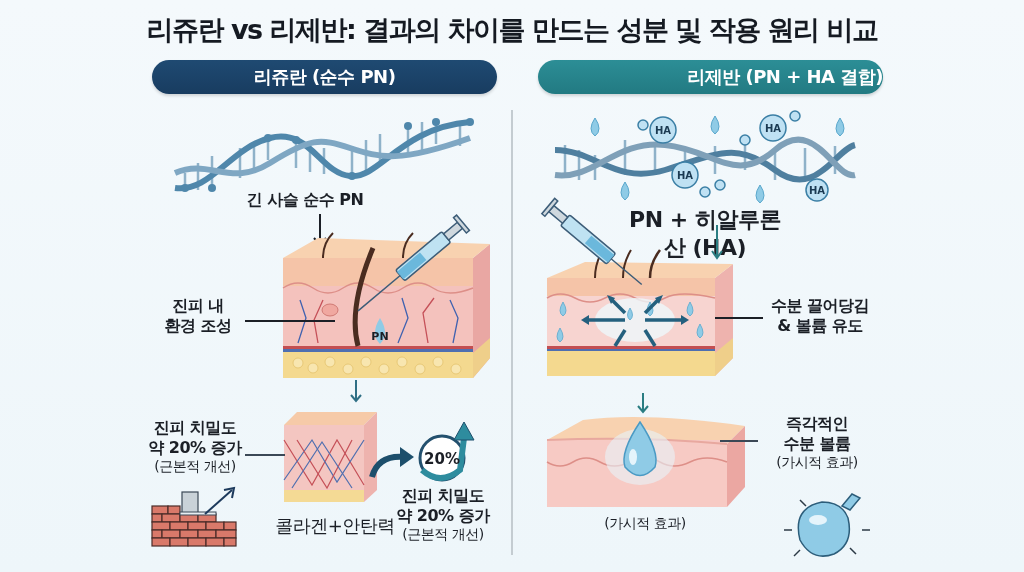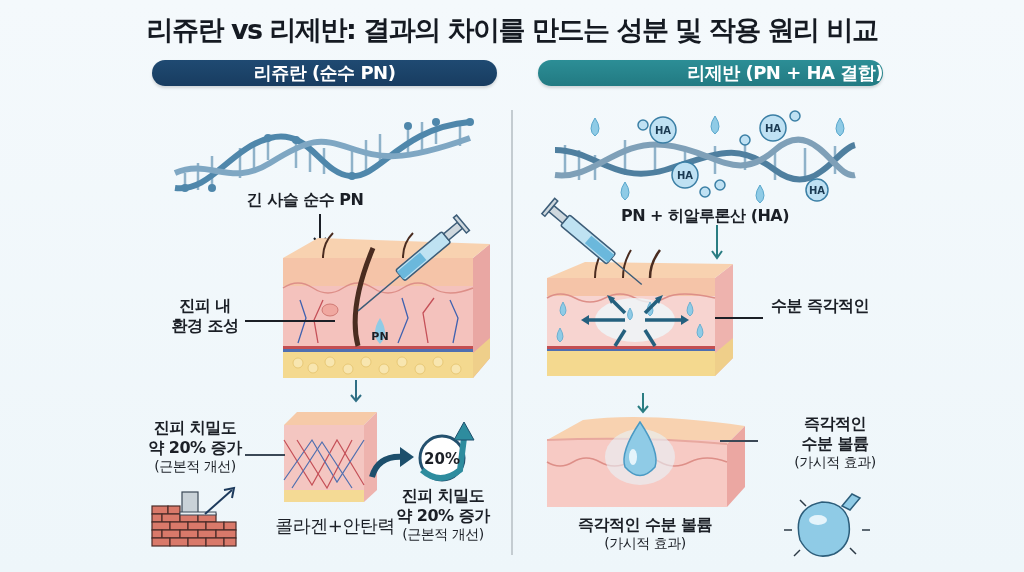--- a/index.html
+++ b/index.html
@@ -8,21 +8,21 @@
     background: linear-gradient(180deg, #f4f9fc 0%, #eef6fa 100%);
     font-family: "DejaVu Sans", "Liberation Sans", sans-serif;
     color: #1b1f26;
   }
   .abs { position: absolute; }
   .title {
     left: 0; top: 12px; width: 1024px; text-align: center;
     font-size: 27px; font-weight: bold; letter-spacing: -1.5px; color: #151a22;
   }
   .pill {
-    top: 60px; height: 26px; border-radius: 19px; color: #fff;
+    top: 60px; height: 34px; border-radius: 19px; color: #fff;
     font-size: 18px; font-weight: bold; letter-spacing: -0.5px;
     display: flex; align-items: center; justify-content: center;
     box-shadow: 0 2px 3px rgba(0,0,0,0.15);
   }
   .pill-left { left: 152px; width: 345px; background: linear-gradient(180deg,#1f4a72,#183c60); }
   .pill-right { left: 538px; width: 345px; background: linear-gradient(180deg,#2c8e96,#227a82); justify-content: flex-end; }
   .divider { left: 511px; top: 110px; width: 2px; height: 445px; background: #c4ccd1; }
   .lbl { font-weight: bold; color: #1b1f26; text-align: center; line-height: 1.25; letter-spacing: -0.5px; }
   .sub { font-weight: normal; text-align: center; }
   svg { position: absolute; overflow: visible; }
@@ -128,21 +128,21 @@
   <g transform="rotate(-40 55 45)">
     <rect x="20" y="38" width="60" height="14" rx="2" fill="#bfe2f2" stroke="#3d5d78" stroke-width="1.5"></rect>
     <rect x="20" y="40" width="30" height="10" fill="#6bb8dc"></rect>
     <rect x="80" y="41" width="18" height="8" fill="#cfd8de" stroke="#3d5d78" stroke-width="1.5"></rect>
     <rect x="98" y="35" width="4" height="20" fill="#cfd8de" stroke="#3d5d78" stroke-width="1.5"></rect>
     <line x1="20" y1="45" x2="-35" y2="45" stroke="#3d5d78" stroke-width="1.5"></line>
   </g>
 </svg>
 
 <div class="abs" style="left:245px;top:320px;width:90px;height:1.5px;background:#1b1f26;"></div>
-<div class="abs lbl" style="left:155px;top:296px;width:100px;font-size:16px;text-align:center;">
+<div class="abs lbl" style="left:148px;top:296px;width:100px;font-size:16px;text-align:center;">
   <div>진피 내</div>
   <div>환경 조성</div>
 </div>
 
 <svg style="left:349px;top:380px;" width="14" height="24">
   <line x1="7" y1="0" x2="7" y2="20" stroke="#2f6f85" stroke-width="2"></line>
     <path d="M2 15 L7 21 L12 15" fill="none" stroke="#2f6f85" stroke-width="2"></path>
 </svg>
 
 <svg style="left:282px;top:410px;" width="100" height="100" viewBox="0 0 100 100">
@@ -252,21 +252,21 @@
 
   <g fill="#8fcbe6" stroke="#5aa7cc" stroke-width="1">
     <path d="M40 8 Q32 20 40 26 Q48 20 40 8Z"></path>
       <path d="M160 6 Q152 18 160 24 Q168 18 160 6Z"></path>
       <path d="M285 8 Q277 20 285 26 Q293 20 285 8Z"></path>
     <path d="M70 72 Q62 84 70 90 Q78 84 70 72Z"></path>
       <path d="M205 75 Q197 87 205 93 Q213 87 205 75Z"></path>
   </g>
 </svg>
 
-<div class="abs lbl" style="left:620px;top:206px;width:170px;font-size:16px;text-align:center;">PN + 히알루론산 (HA)</div>
+<div class="abs lbl" style="left:620px;top:206px;width:170px;font-size:22px;text-align:center;">PN + 히알루론산 (HA)</div>
 
 <svg style="left:710px;top:225px;" width="14" height="36">
   <line x1="7" y1="0" x2="7" y2="32" stroke="#2a7d82" stroke-width="2"></line>
     <path d="M2 26 L7 33 L12 26" fill="none" stroke="#2a7d82" stroke-width="2"></path>
 </svg>
 
 <svg style="left:545px;top:258px;" width="200" height="130" viewBox="0 0 200 130">
   <path d="M170 20 L188 6 L188 100 L170 118 Z" fill="#eeb3ae"></path>
   <path d="M170 95 L188 80 L188 100 L170 118 Z" fill="#efcf8a"></path>
   <path d="M2 20 L40 4 L188 6 L170 20 Z" fill="#f8d2b0"></path>
@@ -309,48 +309,48 @@
     <rect x="20" y="30" width="60" height="14" rx="2" fill="#bfe2f2" stroke="#3d5d78" stroke-width="1.5"></rect>
     <rect x="50" y="32" width="30" height="10" fill="#6bb8dc"></rect>
     <rect x="2" y="33" width="18" height="8" fill="#cfd8de" stroke="#3d5d78" stroke-width="1.5"></rect>
     <rect x="-2" y="27" width="4" height="20" fill="#cfd8de" stroke="#3d5d78" stroke-width="1.5"></rect>
     <line x1="80" y1="37" x2="120" y2="37" stroke="#3d5d78" stroke-width="1.5"></line>
   </g>
 </svg>
 
 <div class="abs" style="left:715px;top:317px;width:48px;height:1.5px;background:#1b1f26;"></div>
 <div class="abs lbl" style="left:760px;top:296px;width:120px;font-size:16px;">
-  <div>수분 즉각적인</div>
+  <div>수분 끌어당김</div>
+  <div>&amp; 볼륨 유도</div>
 </div>
 
 <svg style="left:636px;top:393px;" width="14" height="22">
   <line x1="7" y1="0" x2="7" y2="18" stroke="#2a7d82" stroke-width="2"></line>
     <path d="M2 13 L7 19 L12 13" fill="none" stroke="#2a7d82" stroke-width="2"></path>
 </svg>
 
 <svg style="left:545px;top:412px;" width="210" height="100" viewBox="0 0 210 100">
   <path d="M2 28 L38 8 Q100 0 200 14 L182 32 Z" fill="#f8d2b0"></path>
   <path d="M182 32 L200 14 L200 75 L182 95 Z" fill="#eba7a2"></path>
   <rect x="2" y="28" width="180" height="67" fill="#f7cac4"></rect>
   <path d="M2 28 Q95 24 182 32" fill="none" stroke="#e8a89f" stroke-width="2"></path>
   <path d="M2 50 Q15 58 28 50 T55 50 T85 50 T115 50 T145 50 T182 50" fill="none" stroke="#dd8f88" stroke-width="1.5"></path>
   <ellipse cx="95" cy="45" rx="35" ry="28" fill="#e8f4fa" opacity="0.6"></ellipse>
   <path d="M95 10 Q75 40 80 55 Q95 72 110 55 Q115 40 95 10Z" fill="#8fcbe6" stroke="#4a9ac4" stroke-width="1.5"></path>
   <ellipse cx="88" cy="45" rx="4" ry="8" fill="#e5f4fb"></ellipse>
 </svg>
 
 <div class="abs" style="left:720px;top:440px;width:38px;height:1.5px;background:#3b4856;"></div>
-<div class="abs lbl" style="left:780px;top:414px;width:110px;font-size:16px;">
+<div class="abs lbl" style="left:762px;top:414px;width:110px;font-size:16px;">
   <div>즉각적인</div>
   <div>수분 볼륨</div>
   <div class="sub" style="font-size:14px;">(가시적 효과)</div>
 </div>
 
 <div class="abs lbl" style="left:560px;top:515px;width:170px;font-size:16px;">
-  <div>즉각적인 수분 볼륨</div>
   <div class="sub" style="font-size:14px;">(가시적 효과)</div>
 </div>
 
 <svg style="left:782px;top:488px;" width="90" height="75" viewBox="0 0 90 75">
   <g stroke="#2c3a46" stroke-width="1.5">
     <line x1="2" y1="42" x2="10" y2="42"></line>
       <line x1="80" y1="42" x2="88" y2="42"></line>
     <line x1="18" y1="12" x2="24" y2="18"></line>
       <line x1="12" y1="68" x2="18" y2="62"></line>
       <line x1="74" y1="66" x2="68" y2="60"></line>

